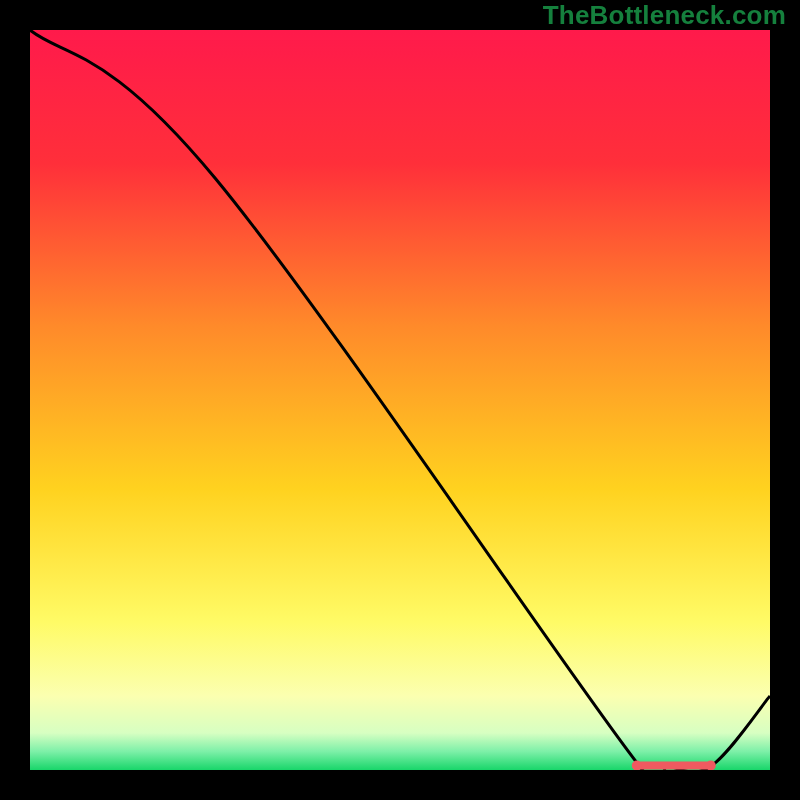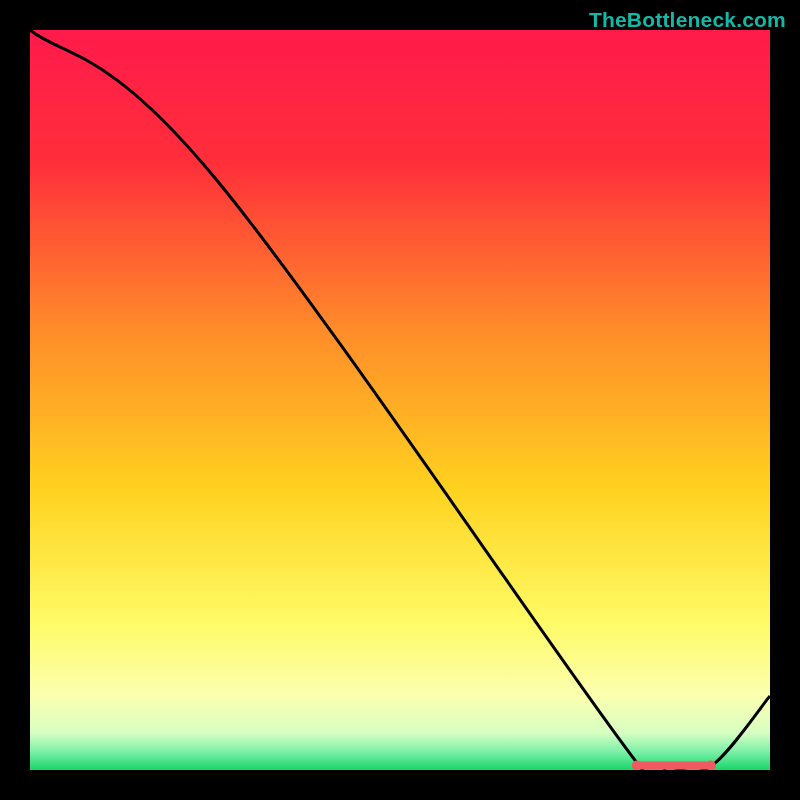--- a/index.html
+++ b/index.html
@@ -12,24 +12,24 @@
     font-family: Arial, Helvetica, sans-serif;
   }
   .frame {
     position: relative;
     width: 800px;
     height: 800px;
     background: #000;
   }
   .watermark {
     position: absolute;
-    top: 8px;
+    top: 0;
     right: 14px;
-    color: #14b8a6;
-    font-size: 21px;
+    color: #15803d;
+    font-size: 26px;
     font-weight: bold;
     letter-spacing: 0.2px;
     z-index: 5;
   }
   .plot-area {
     position: absolute;
     left: 30px;
     top: 30px;
     width: 740px;
     height: 740px;

